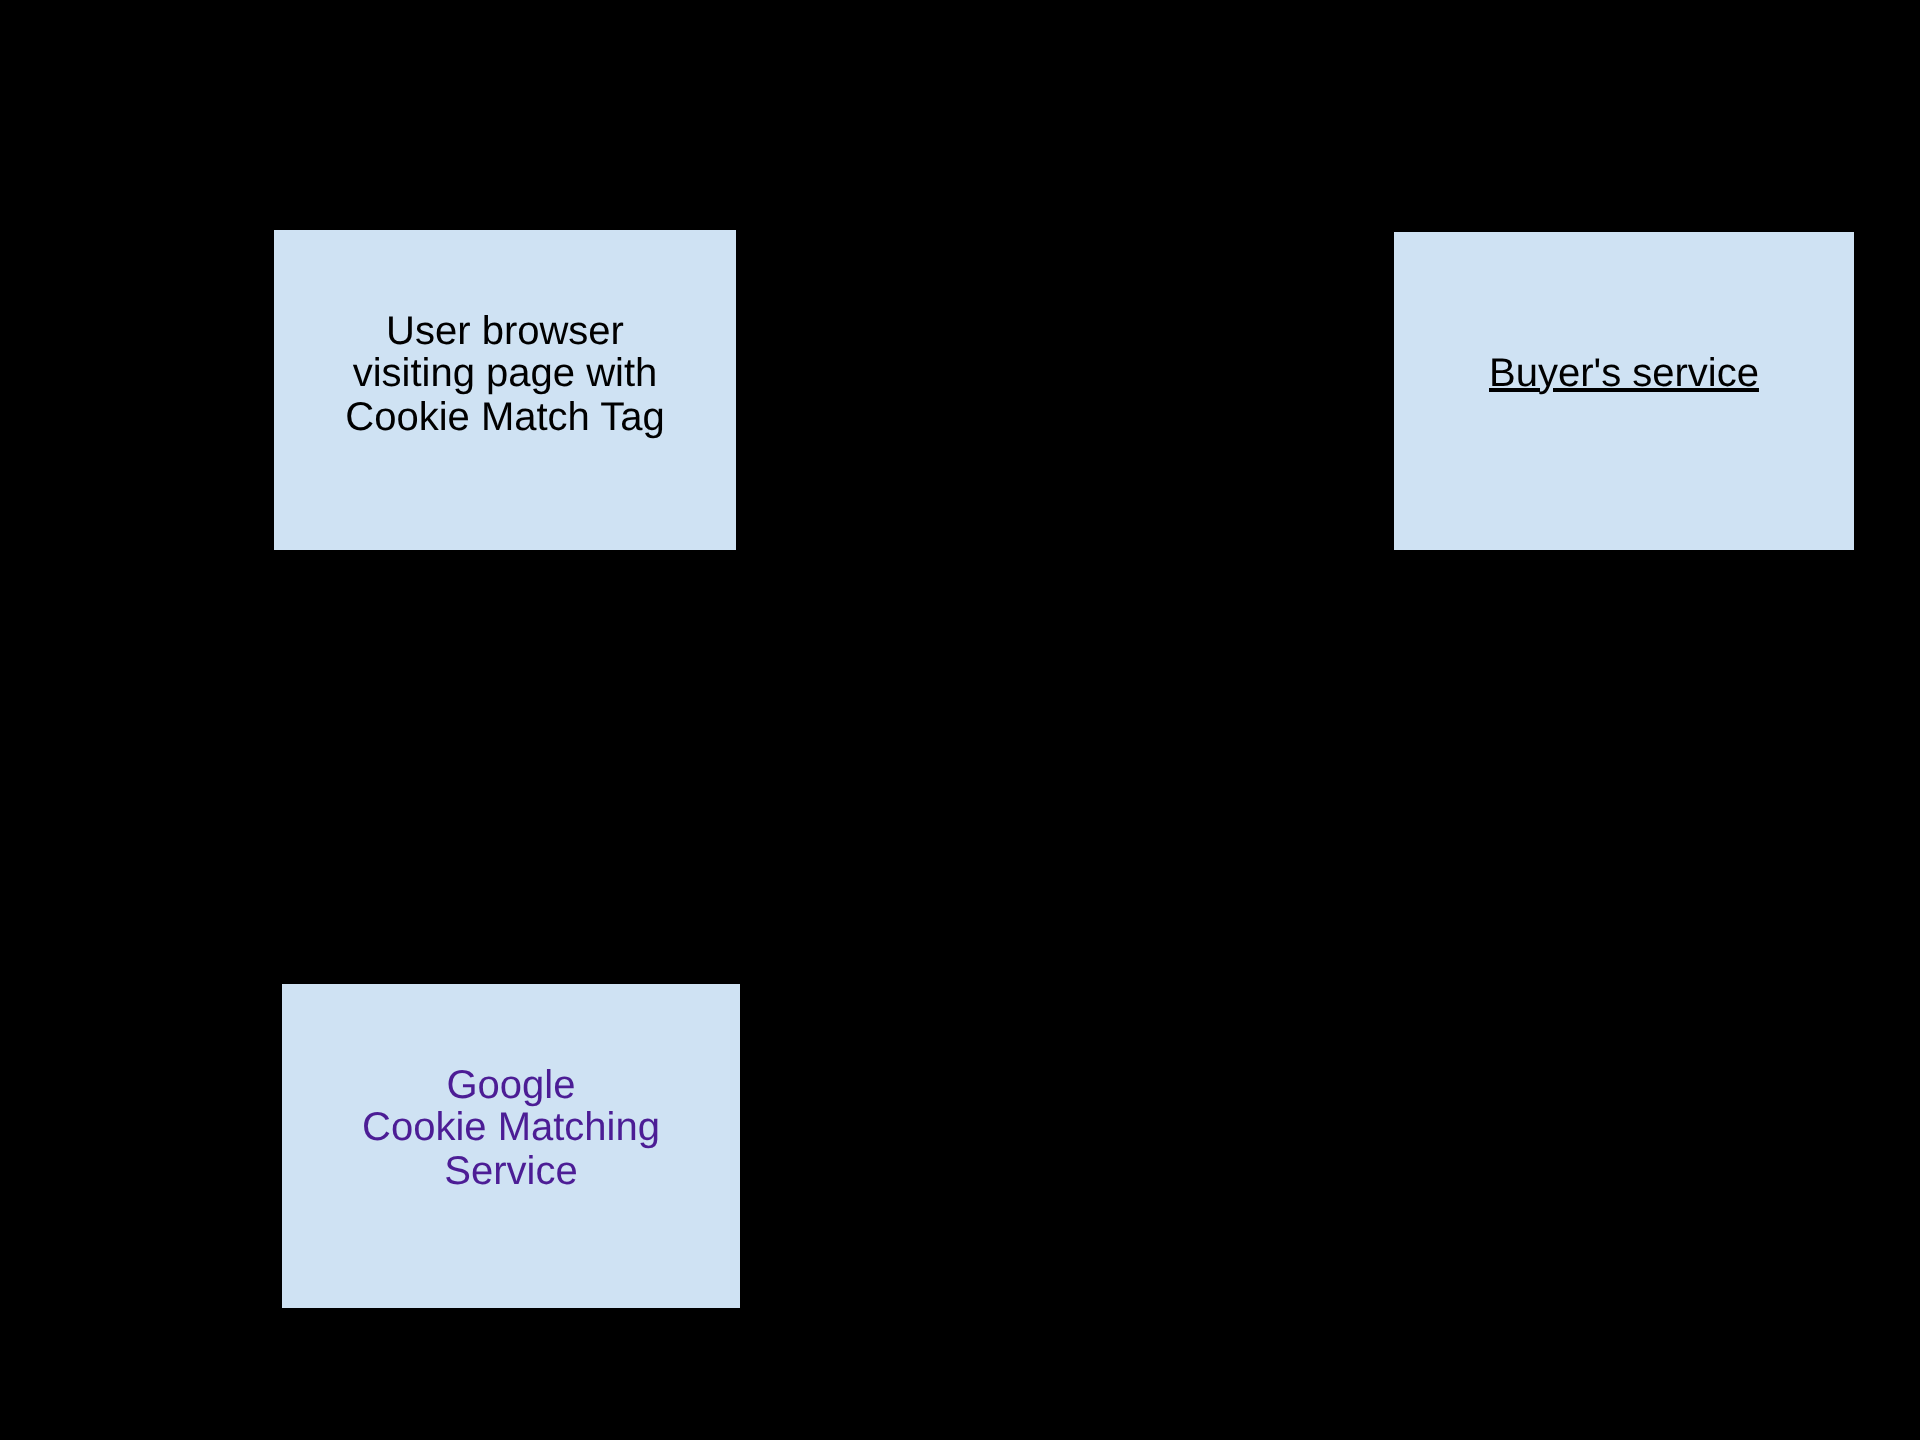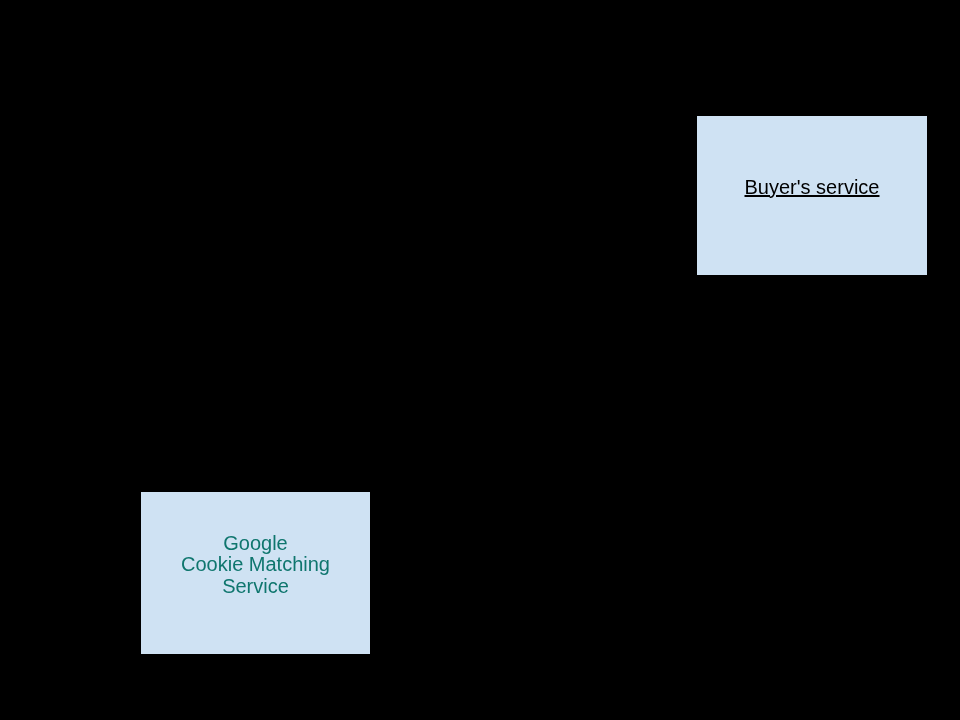--- a/index.html
+++ b/index.html
@@ -56,24 +56,29 @@
   .pos-google-cms .node-label,
   .pos-buyers-service .node-label {
     transform: translateY(-8px);
   }
 </style>
 </head>
 <body style="background: rgb(0, 0, 0);">
 
 <div class="canvas" style="background: rgb(0, 0, 0);">
 
+  <div class="node pos-user-browser" style="background: rgb(207, 226, 243); border-color: rgb(0, 0, 0); color: rgb(0, 0, 0);">
+    <div class="node-label">User browser
+visiting page with
+Cookie Match Tag</div>
+  </div>
 
   <div class="node pos-buyers-service" style="background: rgb(207, 226, 243); border-color: rgb(0, 0, 0); color: rgb(0, 0, 0);">
     <div class="node-label">Buyer's service</div>
   </div>
 
-  <div class="node pos-google-cms" style="background: rgb(207, 226, 243); border-color: rgb(0, 0, 0); color: #0f766e;">
+  <div class="node pos-google-cms" style="background: rgb(207, 226, 243); border-color: rgb(0, 0, 0); color: #4c1d95;">
     <div class="node-label">Google
 Cookie Matching
 Service</div>
   </div>
 
 </div>
 
 </body></html>

